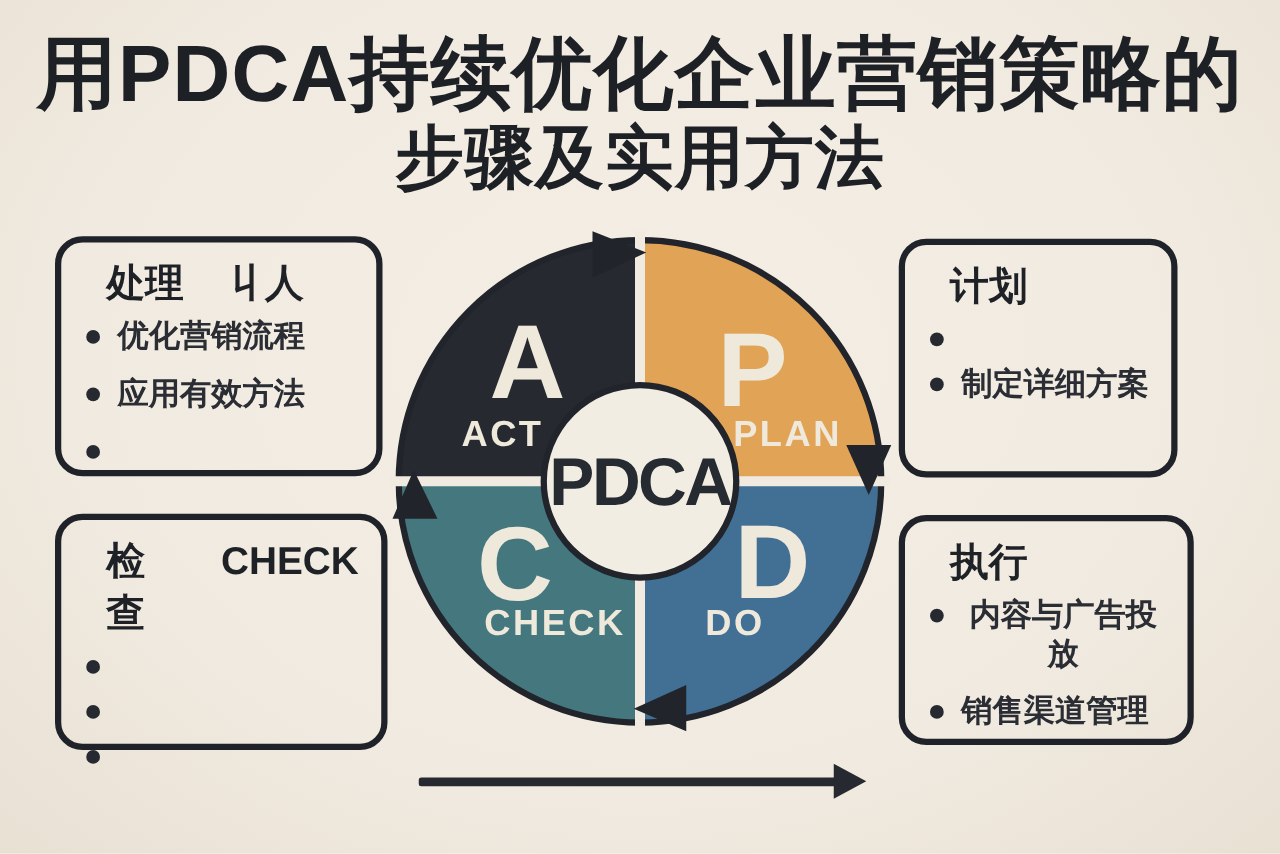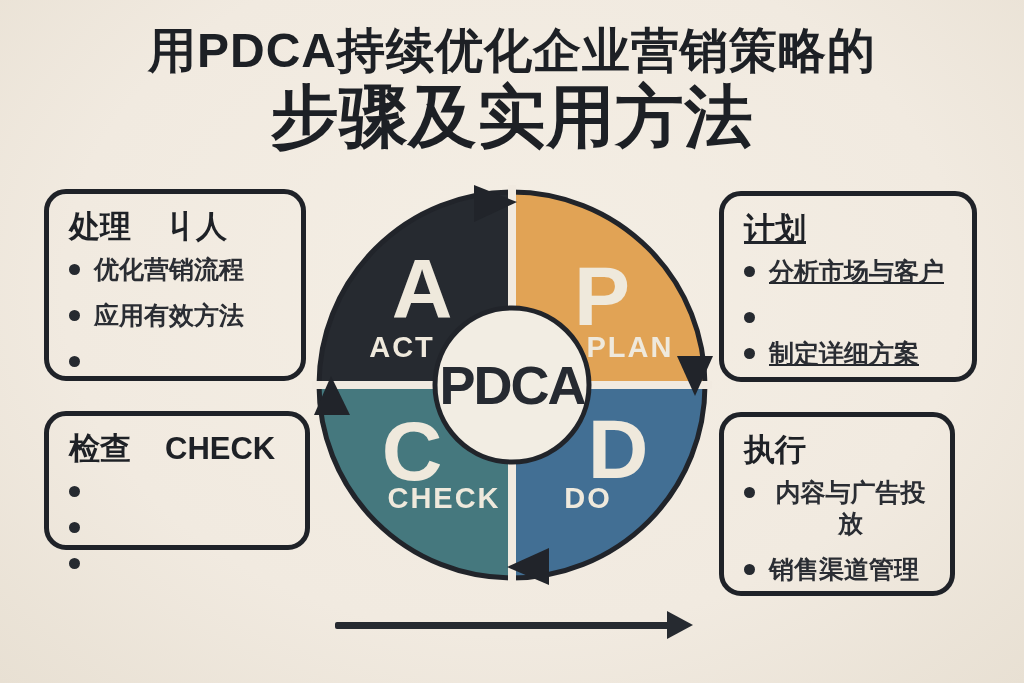--- a/index.html
+++ b/index.html
@@ -6,33 +6,33 @@
   body{
     width:1024px;height:683px;overflow:hidden;position:relative;
     background:radial-gradient(ellipse at 50% 42%, #f4eee4 0%, #f1eae0 62%, #e8e0d3 100%);
     font-family:"Liberation Sans","DejaVu Sans",sans-serif;
     color:#22262c;
   }
   .title{
     position:absolute;top:24px;left:0;width:1024px;text-align:center;
     font-weight:900;color:#1d2025;line-height:1.12;letter-spacing:1px;
   }
-  .title .t1{font-size:48px;}
-  .title .t2{font-size:68px;}
+  .title .t1{font-size:64px;}
+  .title .t2{font-size:55px;}
   .infobox{
     position:absolute;border:5px solid #1f2228;border-radius:22px;
     padding:10px 18px 8px 18px;box-sizing:border-box;background:transparent;
   }
   #box-act{left:44px;top:189px;width:262px;height:192px;}
-  #box-plan{left:719px;top:191px;width:258px;height:191px;text-decoration:underline;}
-  #box-check{left:44px;top:411px;width:266px;height:139px;}
+  #box-plan{left:719px;top:191px;width:223px;height:191px;}
+  #box-check{left:44px;top:411px;width:266px;height:189px;}
   #box-do{left:719px;top:412px;width:236px;height:184px;}
   .boxtitle{
     display:flex;align-items:baseline;gap:34px;
-    font-size:31px;font-weight:800;color:#1e2126;margin:2px 0 6px 2px;
+    font-size:31px;font-weight:800;color:#1e2126;margin:2px 0 6px 18px;
   }
   .bullets{list-style:none;margin:6px 0 0 0;padding:0;}
   .bullets li{
     display:flex;align-items:flex-start;gap:14px;
     font-size:25px;font-weight:600;color:#2a2d33;line-height:1.24;
     margin:0 0 15px 2px;
     text-align:center;
   }
   .dot{
     flex:0 0 auto;width:11px;height:11px;border-radius:50%;
@@ -77,24 +77,20 @@
       </li>
   </ul>
 </div>
 
 <div class="infobox" id="box-plan">
   <div class="boxtitle">
     <span>计划</span>
     <span></span>
   </div>
   <ul class="bullets">
-    <li>
-        <span class="dot"></span>
-        <span>分析市场与客户</span>
-      </li>
     <li>
         <span class="dot"></span>
       </li>
     <li>
         <span class="dot"></span>
         <span>制定详细方案</span>
       </li>
   </ul>
 </div>
 

